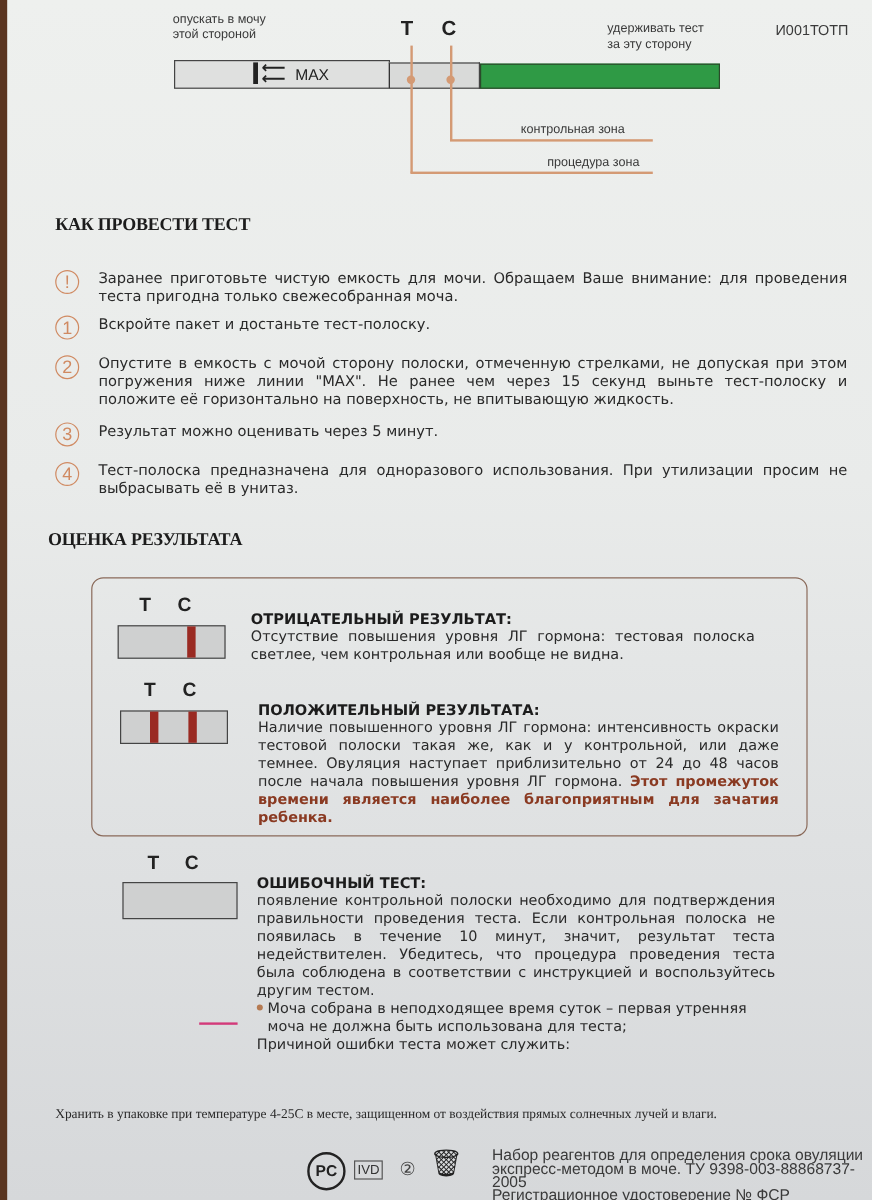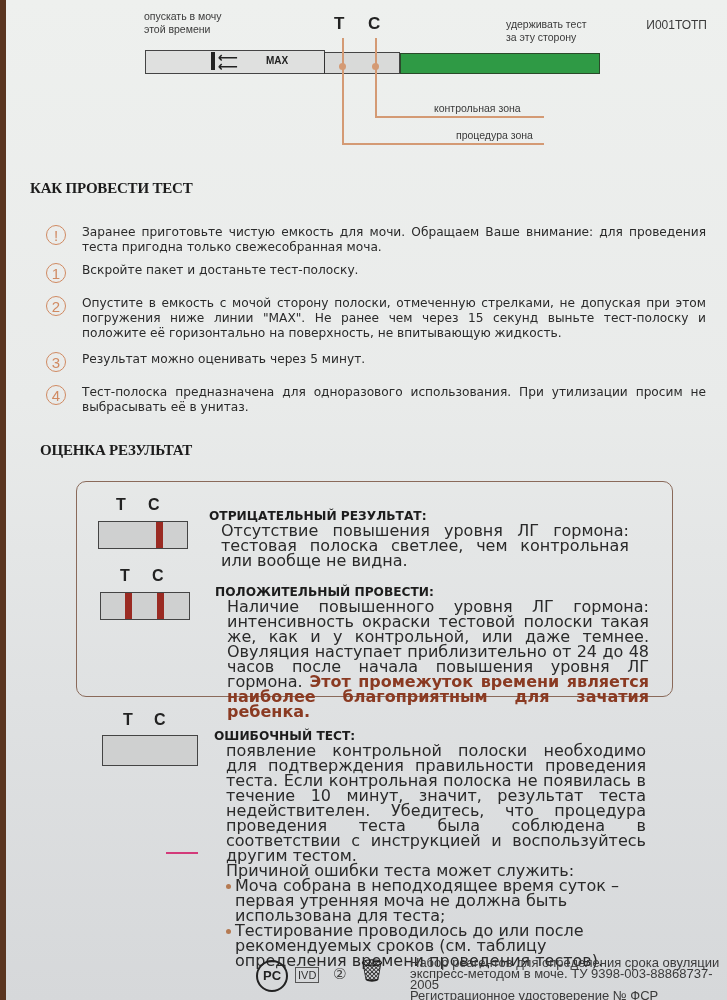--- a/index.html
+++ b/index.html
@@ -14,47 +14,47 @@
     background:linear-gradient(180deg,#eef0ee 0%,#e9ebea 40%,#dfe1e2 70%,#d6d8da 100%);
   }
   .abs { position:absolute; }
   .code { right:20px; top:18px; font-family:"Liberation Sans", sans-serif; font-size:12px; color:#3a3a3a; }
   .small { font-family:"Liberation Sans", sans-serif; font-size:10.5px; line-height:13px; color:#3a3a3a; }
   .strip-white { left:139px; top:50px; width:180px; height:24px; border:1px solid #444; background:#dfe0df; box-sizing:border-box; }
   .strip-mid { left:318px; top:52px; width:76px; height:22px; border:1px solid #444; border-left:1.5px solid #333; background:#d9dad9; box-sizing:border-box; }
   .strip-green { left:394px; top:53px; width:200px; height:21px; border:1px solid #2a4a2a; background:#2f9a45; box-sizing:border-box; }
   .maxbar { left:205px; top:52px; width:4px; height:18px; background:#222; }
   .arrow { font-size:14px; color:#222; font-weight:bold; line-height:9px; }
-  .maxlbl { left:240px; top:55px; font-family:"Liberation Sans", sans-serif; font-weight:bold; font-size:10px; color:#222;margin-left:20px; }
+  .maxlbl { left:240px; top:55px; font-family:"Liberation Sans", sans-serif; font-weight:normal; font-size:13px; color:#222; }
   .tc { font-family:"Liberation Sans", sans-serif; font-weight:bold; font-size:17px; color:#222; }
   .oline { background:#d49a74; }
   .h2 { font-family:"Liberation Serif", serif; font-weight:bold; font-size:15px; color:#1c1c1c; letter-spacing:-0.2px; }
   .step { left:40px; width:660px; }
   .circ { position:absolute; left:0; top:0; width:20px; height:20px; border:1.8px solid #d08a62; border-radius:50%; color:#d08a62; font-size:15px; text-align:center; line-height:20px; font-family:"Liberation Sans", sans-serif; box-sizing:border-box; }
   .stext { margin-left:36px; font-size:12.2px; line-height:15px; color:#2a2a2a; text-align:justify; }
   .box { left:70px; top:481px; width:597px; height:216px; border:1.5px solid #8a6a5a; border-radius:10px; box-sizing:border-box; }
   .mini { width:90px; height:28px; border:1.3px solid #444; background:#cfd0d0; box-sizing:border-box; }
   .red { position:absolute; top:0; width:7px; height:100%; background:#9a2a22; }
   .rtitle { font-weight:bold; font-size:12.2px; color:#1c1c1c; }
-  .rtext { font-size:16px; line-height:15px; color:#2a2a2a; text-align:justify;margin-left:12px; }
+  .rtext { font-size:12px; line-height:15px; color:#2a2a2a; text-align:justify; }
   .hl { color:#8a3a22; font-weight:bold; }
   .foot { font-family:"Liberation Serif", serif; font-size:11.2px; line-height:16px; color:#2a2a2a; }
   .tiny { font-family:"Liberation Sans", sans-serif; font-size:13px; line-height:11px; color:#3a3a3a; }
   .bullet { display:inline-block; width:5px; height:5px; border-radius:50%; background:#b57a52; margin-right:4px; vertical-align:2px; }
 </style>
 </head>
 <body>
 
 <div class="paper">
 
   <div class="abs code">И001ТОТП</div>
 
   <div class="abs small" style="left:138px;top:10px;">
     <div>опускать в мочу</div>
-    <div>этой времени</div>
+    <div>этой стороной</div>
   </div>
   <div class="abs small" style="left:500px;top:18px;">
     <div>удерживать тест</div>
     <div>за эту сторону</div>
   </div>
 
   <div class="abs tc" style="left:328px;top:14px;">T</div>
   <div class="abs tc" style="left:362px;top:14px;">C</div>
 
   <div class="abs strip-white"></div>
@@ -67,21 +67,21 @@
 
   <div class="abs oline" style="left:336px;top:38px;width:1.5px;height:106px;"></div>
   <div class="abs oline" style="left:336px;top:143px;width:202px;height:1.5px;"></div>
   <div class="abs oline" style="left:369px;top:38px;width:1.5px;height:79px;"></div>
   <div class="abs oline" style="left:369px;top:116px;width:169px;height:1.5px;"></div>
   <div class="abs" style="left:333px;top:63px;width:7px;height:7px;border-radius:50%;background:#d49a74;"></div>
   <div class="abs" style="left:366px;top:63px;width:7px;height:7px;border-radius:50%;background:#d49a74;"></div>
   <div class="abs small" style="left:428px;top:102px;">контрольная зона</div>
   <div class="abs small" style="left:450px;top:129px;">процедура зона</div>
 
-  <div class="abs h2" style="left:24px;top:180px;text-align:right;">КАК ПРОВЕСТИ ТЕСТ</div>
+  <div class="abs h2" style="left:40px;top:180px;text-align:right;">КАК ПРОВЕСТИ ТЕСТ</div>
 
   <div class="abs step" style="top:225px;">
     <div class="circ">!</div>
     <div class="stext">Заранее приготовьте чистую емкость для мочи. Обращаем Ваше внимание: для проведения теста пригодна только  свежесобранная моча.</div>
   </div>
   <div class="abs step" style="top:263px;">
     <div class="circ">1</div>
     <div class="stext">Вскройте пакет и достаньте тест-полоску.</div>
   </div>
   <div class="abs step" style="top:296px;">
@@ -90,58 +90,58 @@
   </div>
   <div class="abs step" style="top:352px;">
     <div class="circ">3</div>
     <div class="stext">Результат можно оценивать через 5 минут.</div>
   </div>
   <div class="abs step" style="top:385px;">
     <div class="circ">4</div>
     <div class="stext">Тест-полоска предназначена для одноразового использования. При утилизации просим не выбрасывать её в унитаз.</div>
   </div>
 
-  <div class="abs h2" style="left:34px;top:442px;">ОЦЕНКА РЕЗУЛЬТАТ</div>
+  <div class="abs h2" style="left:34px;top:442px;">ОЦЕНКА РЕЗУЛЬТАТА</div>
 
   <div class="abs box"></div>
 
   <div class="abs tc" style="left:110px;top:496px;font-size:16px;">T</div>
   <div class="abs tc" style="left:142px;top:496px;font-size:16px;">C</div>
   <div class="abs mini" style="left:92px;top:521px;">
     <div class="red" style="left:57px;"></div>
   </div>
   <div class="abs" style="left:203px;top:509px;width:420px;">
     <div class="rtitle">ОТРИЦАТЕЛЬНЫЙ РЕЗУЛЬТАТ:</div>
     <div class="rtext">Отсутствие повышения уровня ЛГ гормона: тестовая полоска светлее, чем контрольная или вообще не видна.</div>
   </div>
 
   <div class="abs tc" style="left:114px;top:567px;font-size:16px;">T</div>
   <div class="abs tc" style="left:146px;top:567px;font-size:16px;">C</div>
   <div class="abs mini" style="left:94px;top:592px;">
     <div class="red" style="left:24px;"></div>
     <div class="red" style="left:56px;"></div>
   </div>
   <div class="abs" style="left:209px;top:585px;width:434px;">
-    <div class="rtitle">ПОЛОЖИТЕЛЬНЫЙ ПРОВЕСТИ:</div>
+    <div class="rtitle">ПОЛОЖИТЕЛЬНЫЙ РЕЗУЛЬТАТА:</div>
     <div class="rtext"><span>Наличие повышенного уровня ЛГ гормона: интенсивность окраски тестовой полоски такая же, как и у контрольной, или даже темнее. Овуляция наступает приблизительно от 24 до 48 часов после начала повышения уровня ЛГ гормона. </span><span class="hl">Этот промежуток времени является наиболее благоприятным для зачатия ребенка.</span></div>
   </div>
 
   <div class="abs tc" style="left:117px;top:711px;font-size:16px;">T</div>
   <div class="abs tc" style="left:148px;top:711px;font-size:16px;">C</div>
   <div class="abs mini" style="left:96px;top:735px;width:96px;height:31px;"></div>
   <div class="abs" style="left:208px;top:729px;width:432px;">
     <div class="rtitle">ОШИБОЧНЫЙ ТЕСТ:</div>
     <div class="rtext">появление контрольной полоски необходимо для подтверждения правильности проведения теста. Если контрольная полоска не появилась в течение 10 минут, значит, результат теста недействителен. Убедитесь, что процедура проведения теста была соблюдена в соответствии с инструкцией и воспользуйтесь другим тестом.</div>
+    <div class="rtext" style="text-align:left;padding-left:9px;text-indent:-9px;"><span class="bullet"></span><span>Моча собрана в неподходящее время суток – первая утренняя моча не должна быть использована  для теста;</span></div>
     <div class="rtext" style="text-align:left;">Причиной ошибки теста может служить:</div>
-    <div class="rtext" style="text-align:left;padding-left:9px;text-indent:-9px;"><span class="bullet"></span><span>Моча собрана в неподходящее время суток – первая утренняя моча не должна быть использована  для теста;</span></div>
-    <div class="rtext" style="text-align:left;padding-left:9px;text-indent:-9px;"><span class="bullet"></span><span>Тестирование проводилось  до или после рекомендуемых сроков (см. таблицу определения времени проведения тестов).</span></div>
   </div>
   <div class="abs" style="left:160px;top:852px;width:32px;height:2px;background:#d33a7a;"></div>
 
   <div class="abs foot" style="left:40px;top:921px;width:670px;">
+    <div>Хранить в упаковке при температуре 4-25С в месте, защищенном от воздействия прямых солнечных лучей и влаги.</div>
   </div>
 
   <div class="abs" style="left:250px;top:960px;width:32px;height:32px;border:2.5px solid #222;border-radius:50%;box-sizing:border-box;font-family:'Liberation Sans',sans-serif;font-weight:bold;font-size:13px;line-height:27px;text-align:center;color:#222;">PC</div>
   <div class="abs" style="left:289px;top:967px;padding:0 2px;border:1px solid #555;font-family:'Liberation Sans',sans-serif;font-size:11px;line-height:14px;color:#333;">IVD</div>
   <div class="abs" style="left:327px;top:965px;font-size:15px;color:#444;">②</div>
   <div class="abs" style="left:352px;top:958px;font-size:22px;color:#222;line-height:26px;">🗑</div>
 
   <div class="abs tiny" style="left:404px;top:957px;">
     <div>Набор реагентов для определения срока овуляции</div>
     <div>экспресс-методом в моче. ТУ 9398-003-88868737-2005</div>

